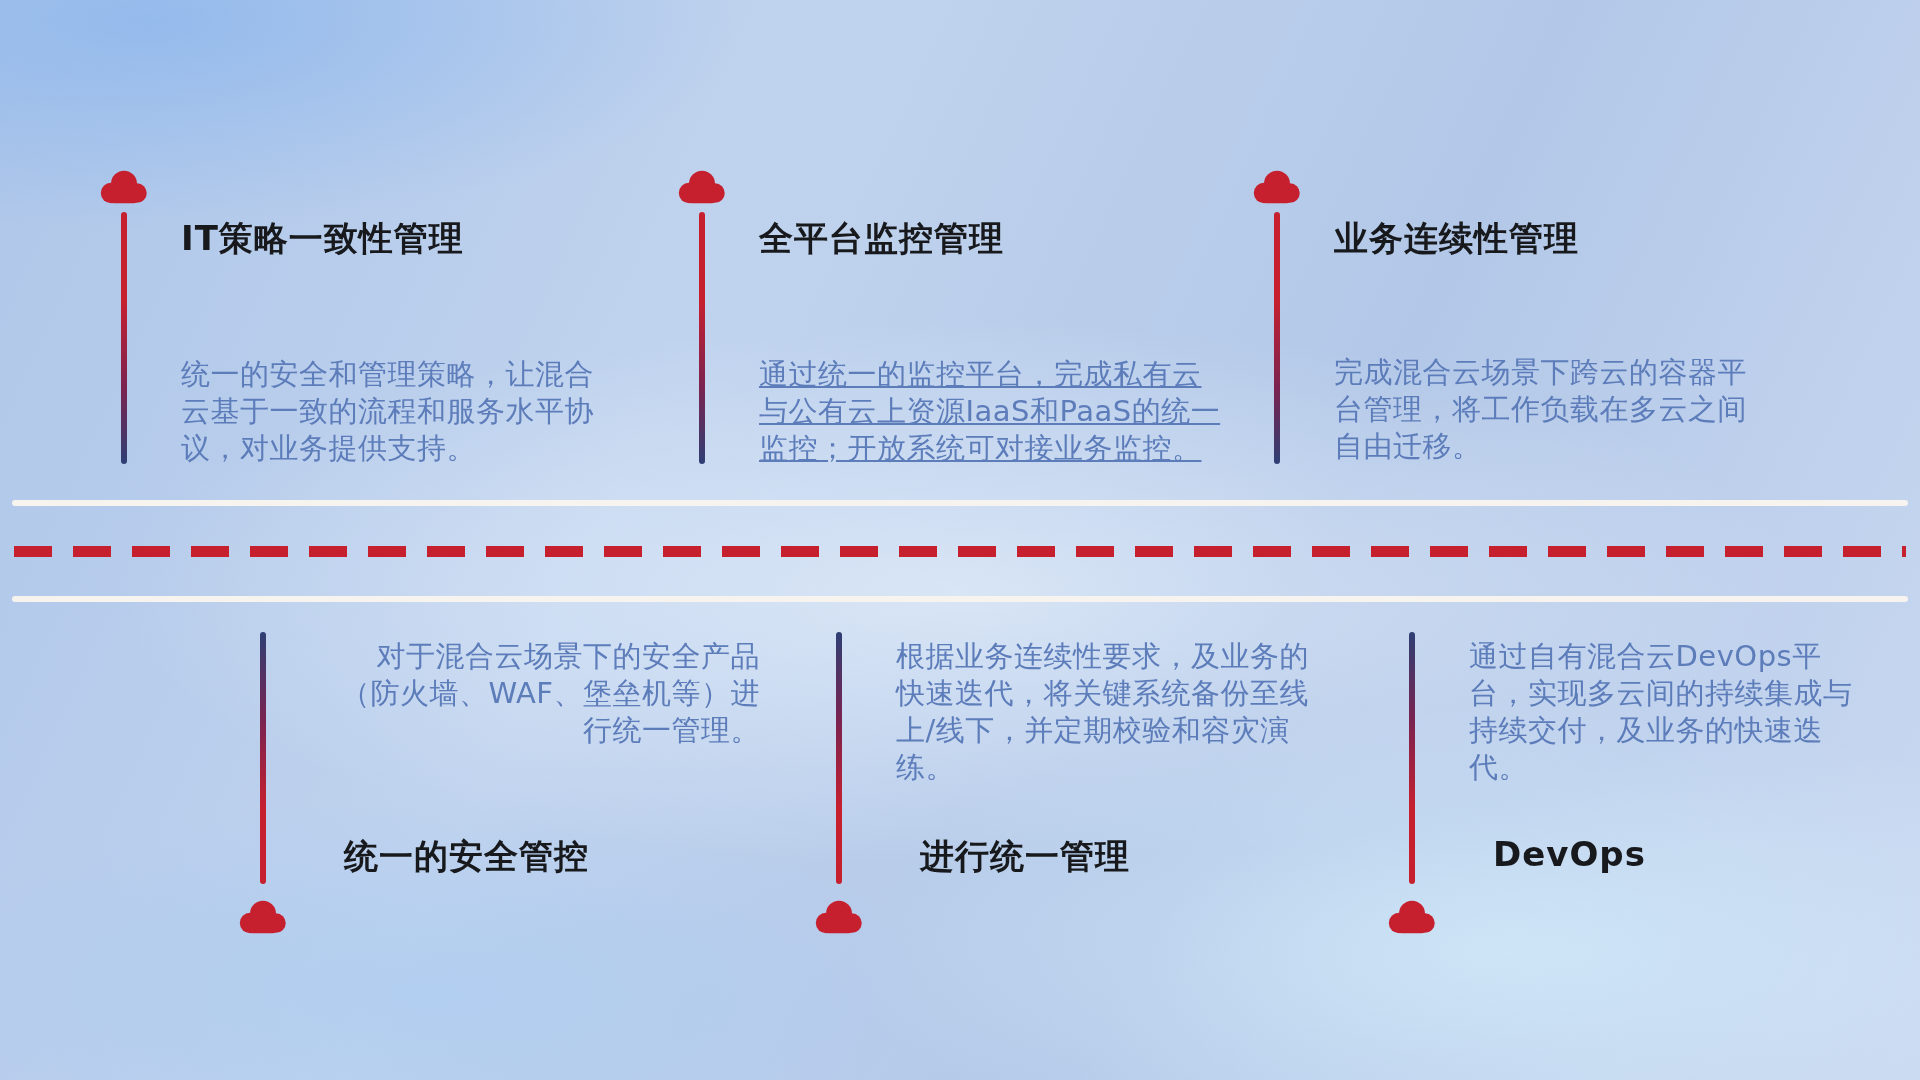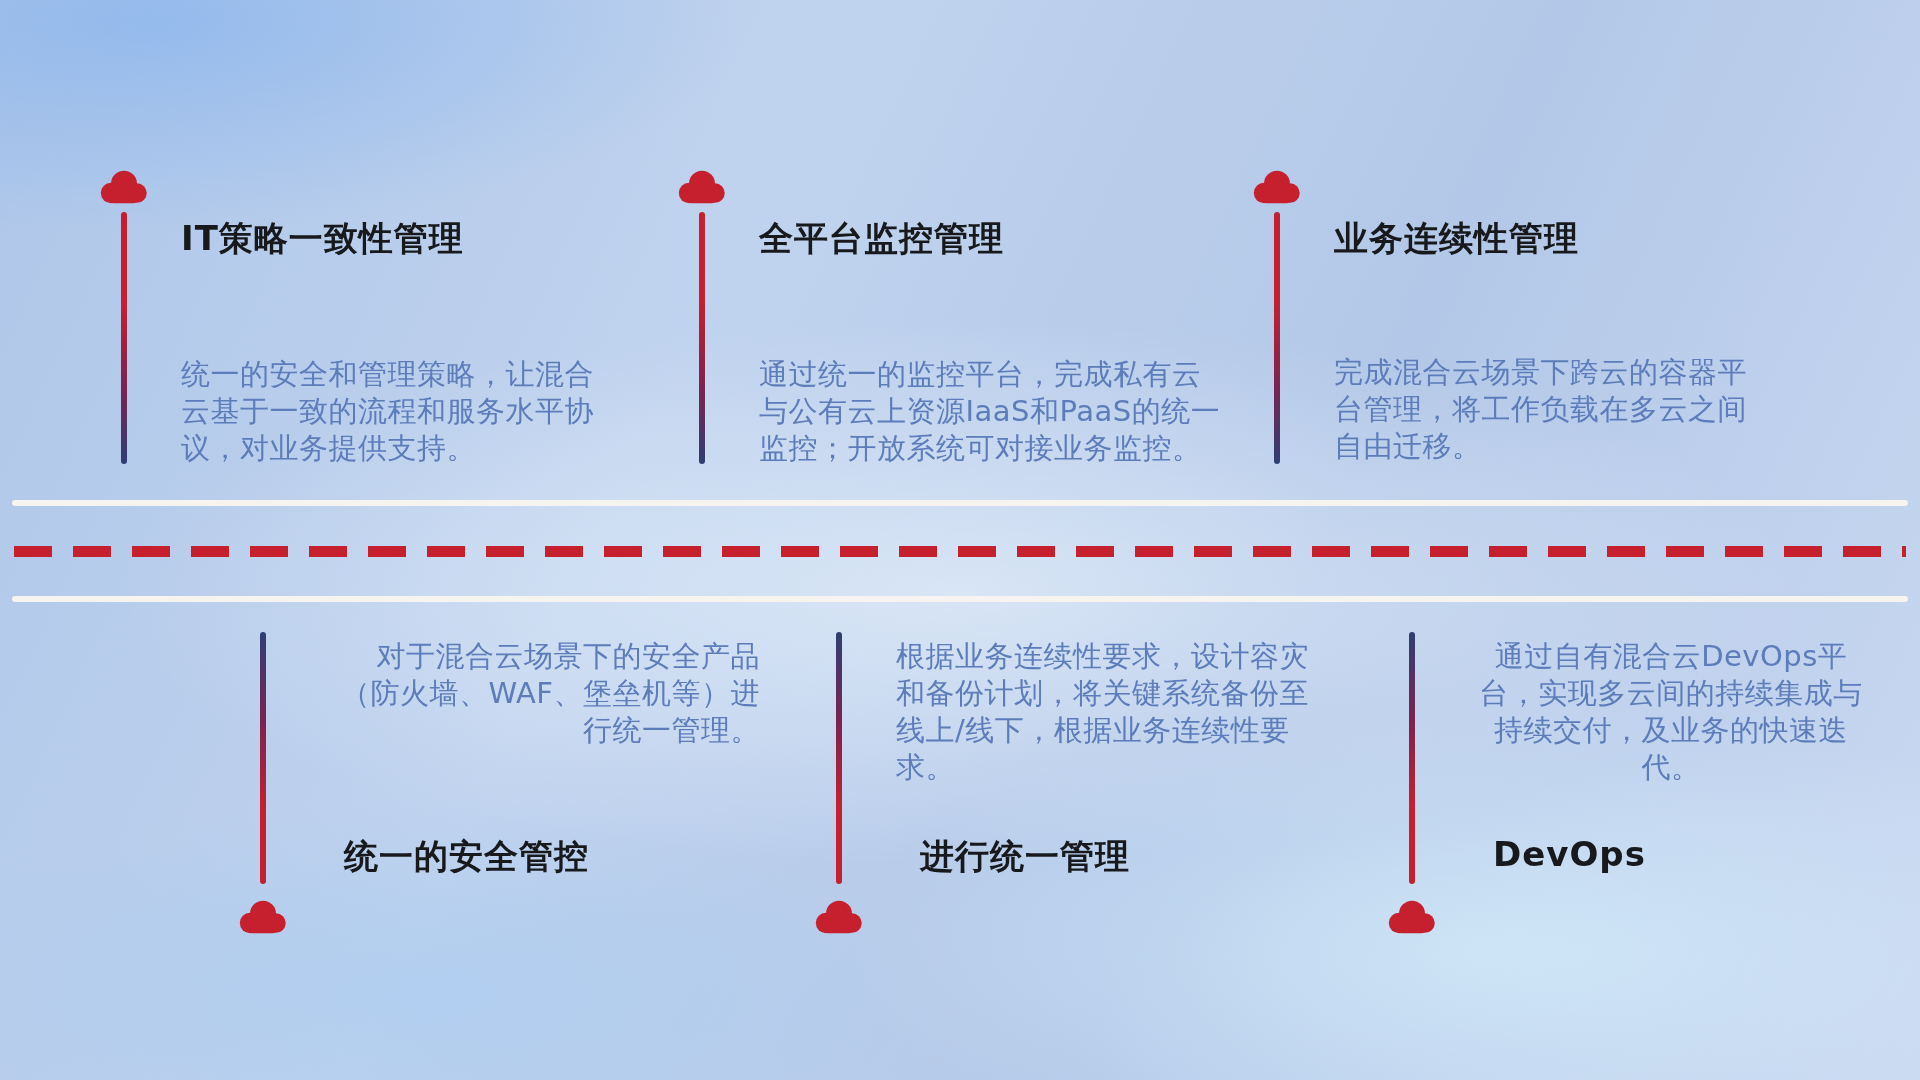--- a/index.html
+++ b/index.html
@@ -97,25 +97,25 @@
 
   
   .pos-t1 { left: 124px;  top: 168px; }
   .pos-t2 { left: 702px;  top: 168px; }
   .pos-t3 { left: 1277px; top: 168px; }
   .pos-b1 { left: 263px;  top: 632px; }
   .pos-b2 { left: 839px;  top: 632px; }
   .pos-b3 { left: 1412px; top: 632px; }
 
   .w-t1 { width: 414px; }
-  .w-t2 { width: 466px; }
+  .w-t2 { width: 466px; text-decoration: underline; }
   .w-t3 { width: 416px; font-family: Liberation Mono, monospace; }
   .w-b1 { width: 440px; text-align: right; }
   .w-b2 { width: 424px; }
-  .w-b3 { width: 404px; text-align: center; }
+  .w-b3 { width: 404px; }
 </style>
 </head>
 <body>
 
 <div class="canvas">
 
   <div class="white-line top-line"></div>
   <div class="dash-line"></div>
   <div class="white-line bottom-line"></div>
 
@@ -170,21 +170,21 @@
         <circle cx="16" cy="27" r="11"></circle>
         <circle cx="30" cy="17" r="14"></circle>
         <circle cx="44" cy="27" r="10.5"></circle>
         <rect x="13" y="25" width="33" height="13" rx="6"></rect>
       </g>
     </svg>
   </div>
 
   <div class="item bottom-item pos-b2">
     <div class="vline"></div>
-    <p class="desc w-b2">根据业务连续性要求，设计容灾和备份计划，将关键系统备份至线上/线下，根据业务连续性要求。</p>
+    <p class="desc w-b2">根据业务连续性要求，及业务的快速迭代，将关键系统备份至线上/线下，并定期校验和容灾演练。</p>
     <h2 class="title">进行统一管理</h2>
     <svg class="cloud" viewBox="0 0 60 42">
       <g fill="#c6202f">
         <circle cx="16" cy="27" r="11"></circle>
         <circle cx="30" cy="17" r="14"></circle>
         <circle cx="44" cy="27" r="10.5"></circle>
         <rect x="13" y="25" width="33" height="13" rx="6"></rect>
       </g>
     </svg>
   </div>

